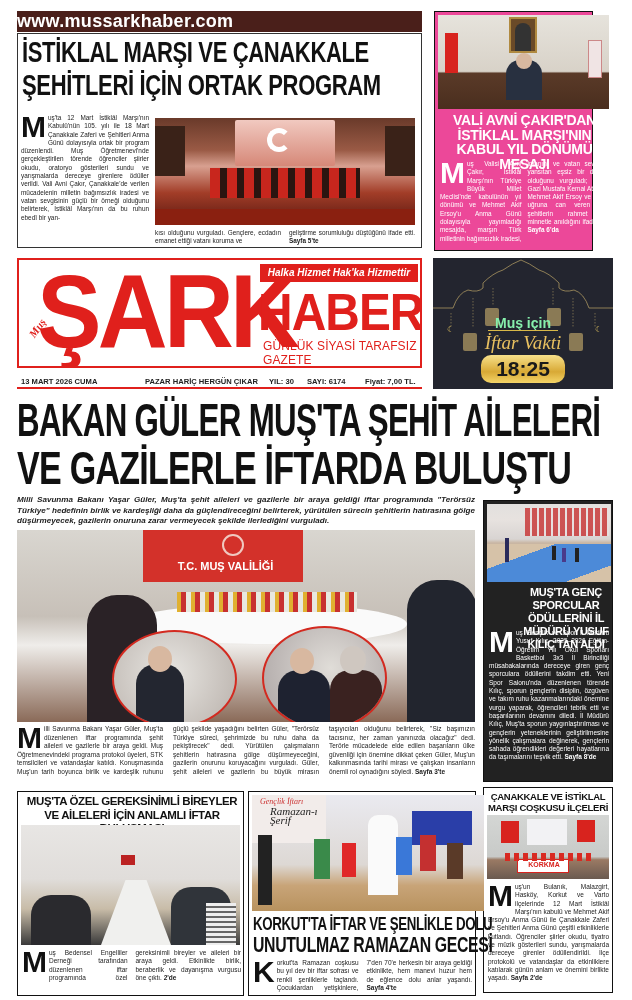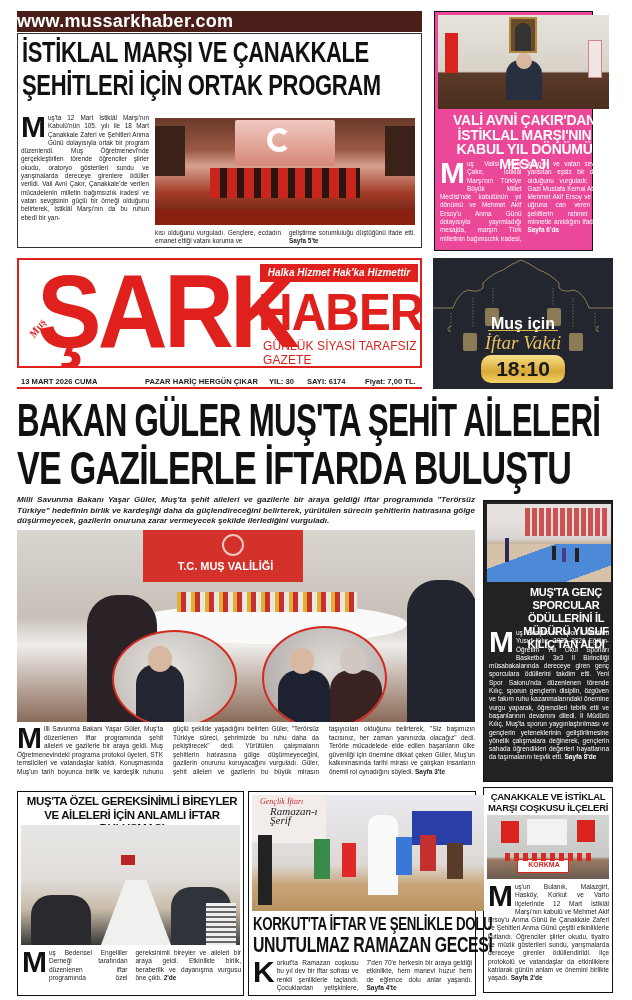--- a/index.html
+++ b/index.html
@@ -90,24 +90,24 @@
     </g>
     <g fill="#8a7a55">
       <rect x="52" y="50" width="14" height="18" rx="2"></rect>
         <rect x="114" y="50" width="14" height="18" rx="2"></rect>
       <rect x="30" y="75" width="14" height="18" rx="2"></rect>
         <rect x="136" y="75" width="14" height="18" rx="2"></rect>
     </g>
     <text x="14" y="74" fill="#e8c860" font-size="8">☾</text>
     <text x="162" y="74" fill="#e8c860" font-size="8">☾</text>
   </svg>
-  <div class="abs" style="left:0;top:57px;width:180px;text-align:center;color:#ffffff;font-size:16px;font-weight:bold">Muş için</div>
+  <div class="abs" style="left:0;top:57px;width:180px;text-align:center;color:#86efac;font-size:14px;font-weight:bold">Muş için</div>
   <div class="abs" style="left:55px;top:72px;width:70px;height:1px;background:#d8b848"></div>
   <div class="abs" style="left:0;top:74px;width:180px;text-align:center;color:#e8c060;font-size:19px;font-style:italic;font-family:Liberation Serif, serif">İftar Vakti</div>
-  <div class="abs" style="left:48px;top:97px;width:84px;height:28px;background:linear-gradient(180deg,#f7e08a,#d8a935 60%,#f4d468);border-radius:10px;text-align:center;font-size:21px;font-weight:bold;color:#1a1a1a;line-height:28px">18:10</div>
+  <div class="abs" style="left:48px;top:97px;width:84px;height:28px;background:linear-gradient(180deg,#f7e08a,#d8a935 60%,#f4d468);border-radius:10px;text-align:center;font-size:21px;font-weight:bold;color:#1a1a1a;line-height:28px">18:25</div>
 </div>
 
 <div class="hl abs" style="left:17px;top:397px;font-size:46px;transform:scaleX(0.68);white-space:nowrap;letter-spacing:-1px">BAKAN GÜLER MUŞ'TA ŞEHİT AİLELERİ</div>
 <div class="hl abs" style="left:17px;top:445px;font-size:46px;transform:scaleX(0.74);white-space:nowrap;letter-spacing:-1px">VE GAZİLERLE İFTARDA BULUŞTU</div>
 
 <div class="abs" style="left:17px;top:495px;width:458px;font-size:8.1px;line-height:10.5px;font-weight:bold;font-style:italic;text-align:justify;color:#222">Milli Savunma Bakanı Yaşar Güler, Muş'ta şehit aileleri ve gazilerle bir araya geldiği iftar programında "Terörsüz Türkiye" hedefinin birlik ve kardeşliği daha da güçlendireceğini belirterek, yürütülen sürecin şehitlerin hatırasına gölge düşürmeyecek, gazilerin onuruna zarar vermeyecek şekilde ilerlediğini vurguladı.</div>
 
 <div class="photo" style="left:17px;top:530px;width:458px;height:192px;background:linear-gradient(180deg,#d9d6d0 0%,#c7c0b8 45%,#efedea 60%,#8a6a58 100%)">
   <div class="abs" style="left:126px;top:0;width:160px;height:52px;background:#d3312a"></div>
   <div class="abs" style="left:126px;top:30px;width:165px;text-align:center;color:#fff;font-weight:bold;font-size:11px">T.C. MUŞ VALİLİĞİ</div>

